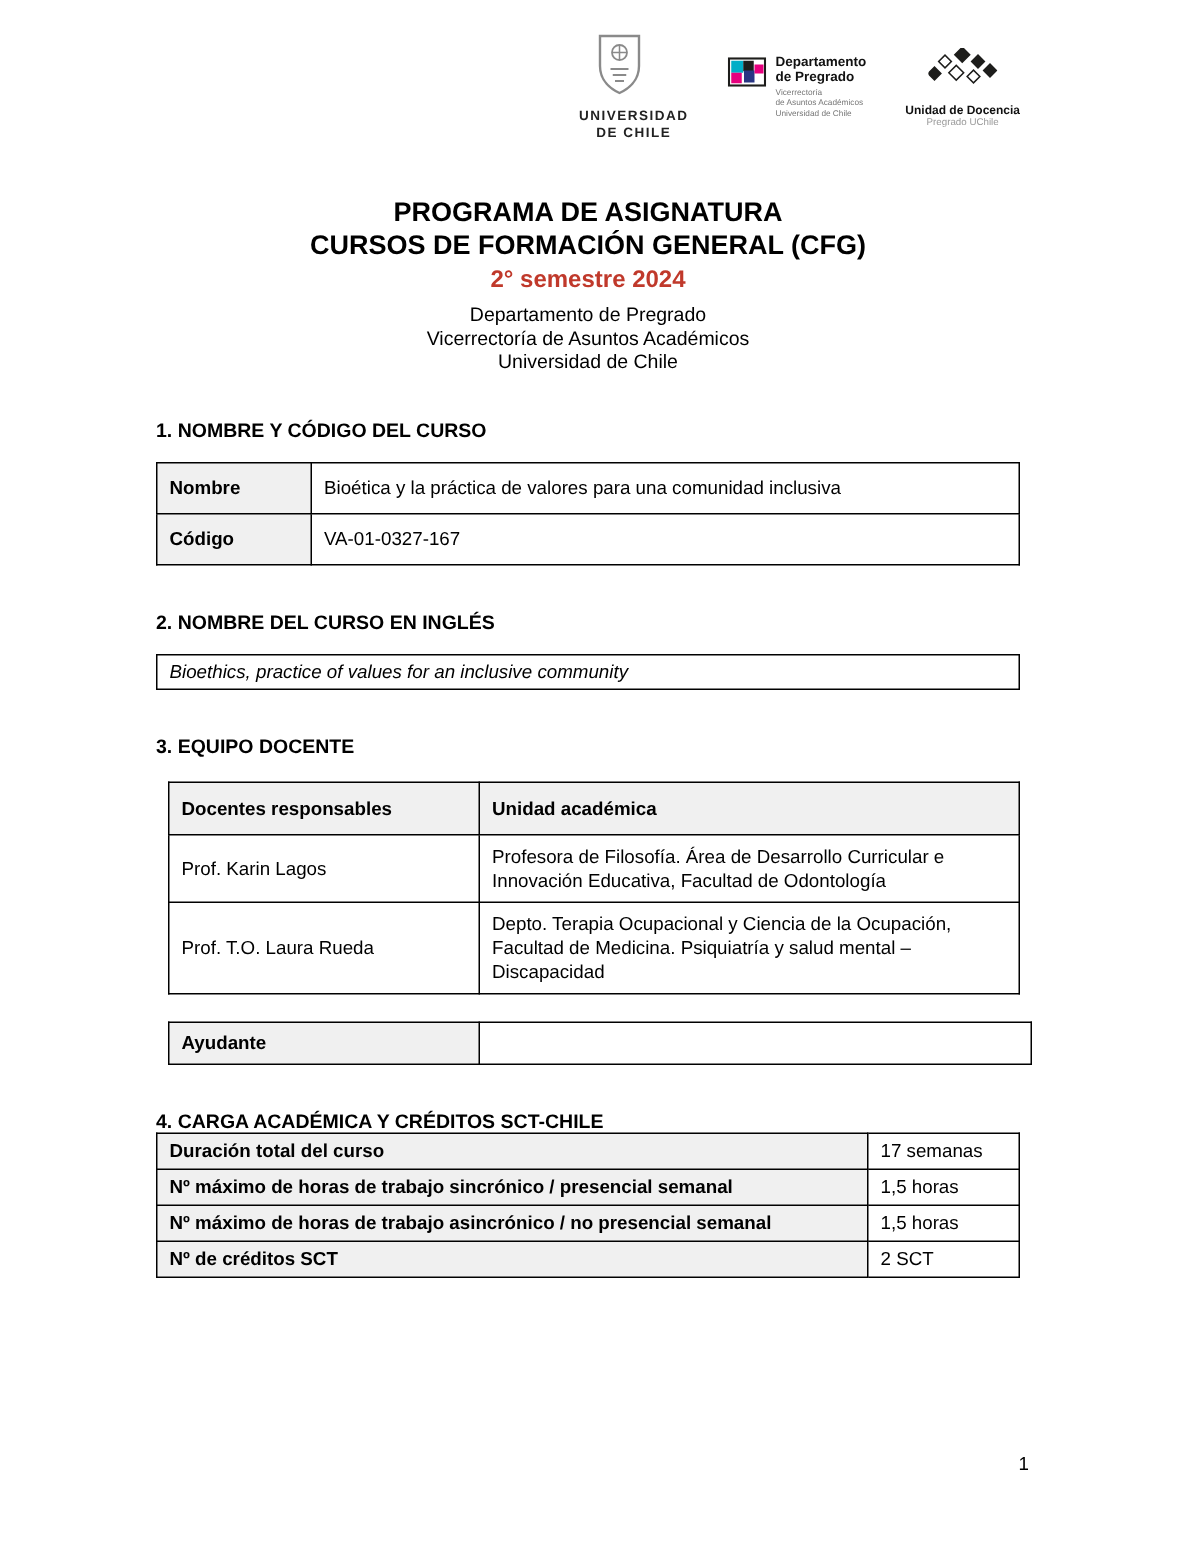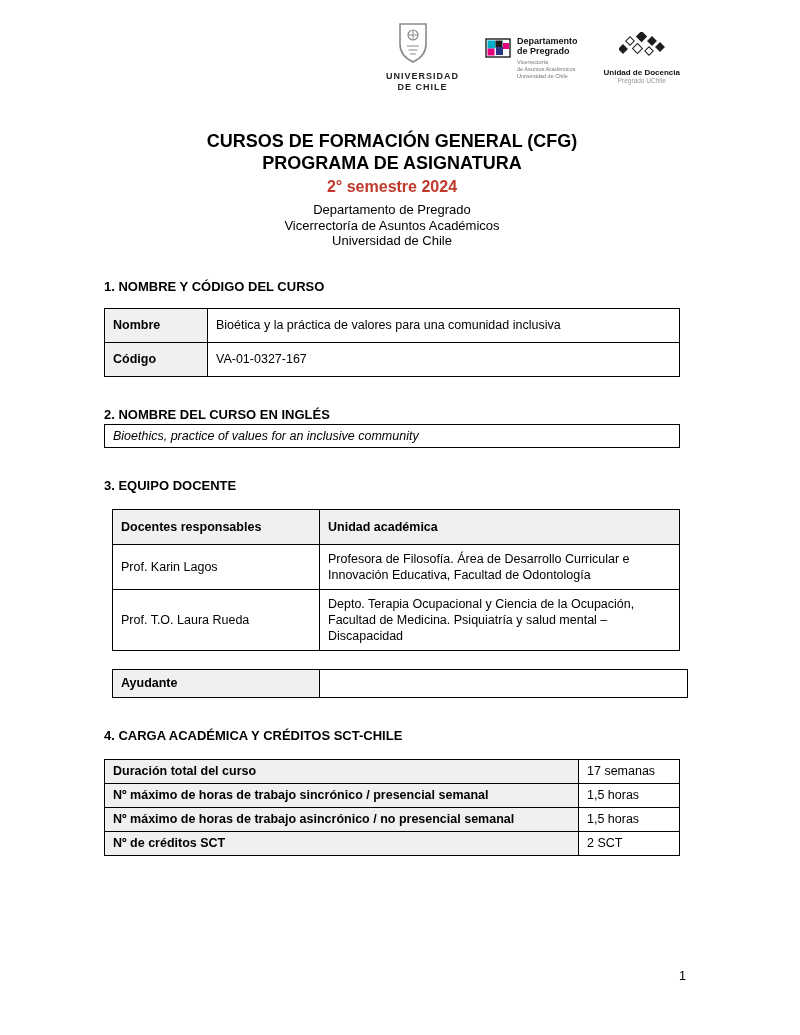--- a/index.html
+++ b/index.html
@@ -37,30 +37,30 @@
 
   
   .section-heading{font-size:13px;font-weight:bold;margin:30px 0 0 0;}
 
   table{border-collapse:collapse;width:100%;table-layout:fixed;}
   td,th{border:1px solid #000;font-size:12.5px;padding:6px 8px;vertical-align:middle;text-align:left;}
   .lbl{background:#f0f0f0;font-weight:bold;}
   .tbl-s1{margin-top:14px;}
   .tbl-s1 td{height:21px;}
   .tbl-s1 .c1{width:86px;}
-  .tbl-s2{margin-top:2px;}
+  .tbl-s2{margin-top:14px;}
   .tbl-s2 td{font-style:italic;padding:4px 8px;}
   .tbl-s3{margin-top:16px;width:568px;margin-left:8px;}
   .tbl-s3 th{background:#f0f0f0;font-size:12.5px;padding:10px 8px;}
   .tbl-s3 .c1{width:190px;}
   .tbl-s3 td{line-height:16px;}
   .tbl-ayu{margin-top:18px;width:576px;margin-left:8px;}
   .tbl-ayu td{height:15px;}
   .tbl-ayu .c1{width:190px;}
-  .tbl-s4{margin-top:16px;}
+  .tbl-s4{}
   .tbl-s4 td{padding:3px 8px;height:17px;}
   .tbl-s4 .c2{width:84px;font-weight:normal;}
   .val{font-weight:normal;}
 
   .page-number{
     position:absolute;right:114px;bottom:52px;
     font-size:12.5px;
   }
 </style>
 </head>
@@ -119,22 +119,22 @@
           </g>
         </svg>
       </span>
       <div class="ld-title">Unidad de Docencia</div>
       <div class="ld-sub">Pregrado UChile</div>
     </div>
 
   </div>
 
   <div class="title-block">
+    <div class="t-main">PROGRAMA DE ASIGNATURA</div>
     <div class="t-main">CURSOS DE FORMACIÓN GENERAL (CFG)</div>
-    <div class="t-main">PROGRAMA DE ASIGNATURA</div>
     <div class="t-sem">2° semestre 2024</div>
     <div class="t-sub-block">
       <div class="t-sub">Departamento de Pregrado</div>
       <div class="t-sub">Vicerrectoría de Asuntos Académicos</div>
       <div class="t-sub">Universidad de Chile</div>
     </div>
   </div>
 
   <div class="section-heading">1. NOMBRE Y CÓDIGO DEL CURSO</div>
   <table class="tbl-s1">

